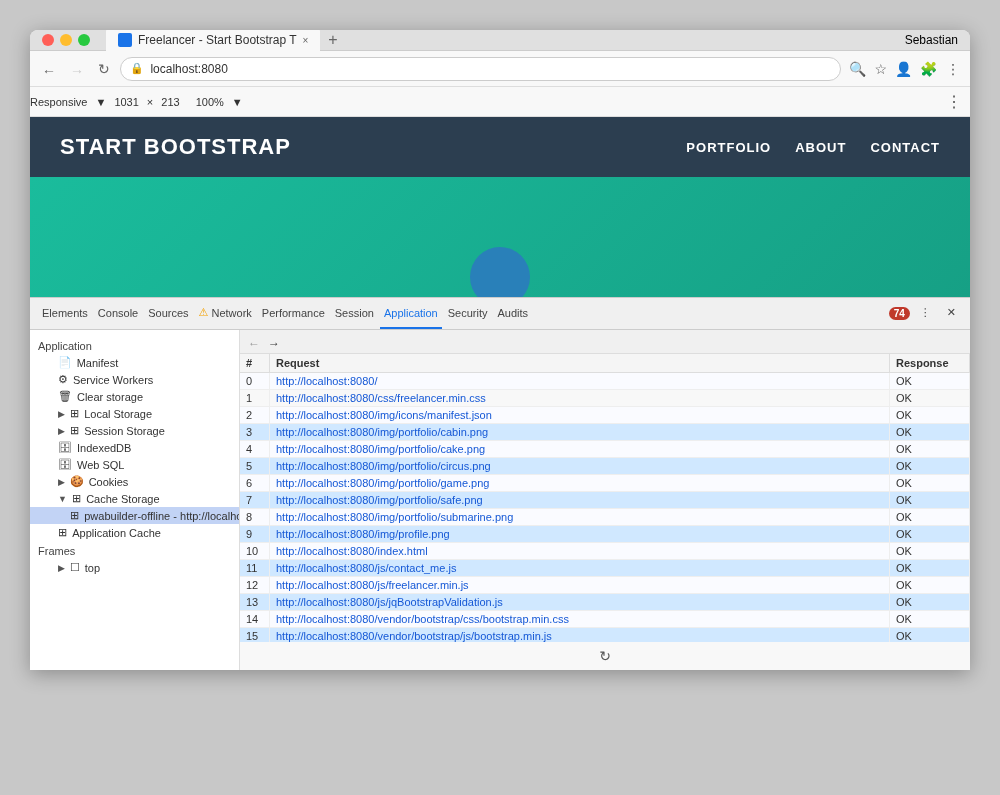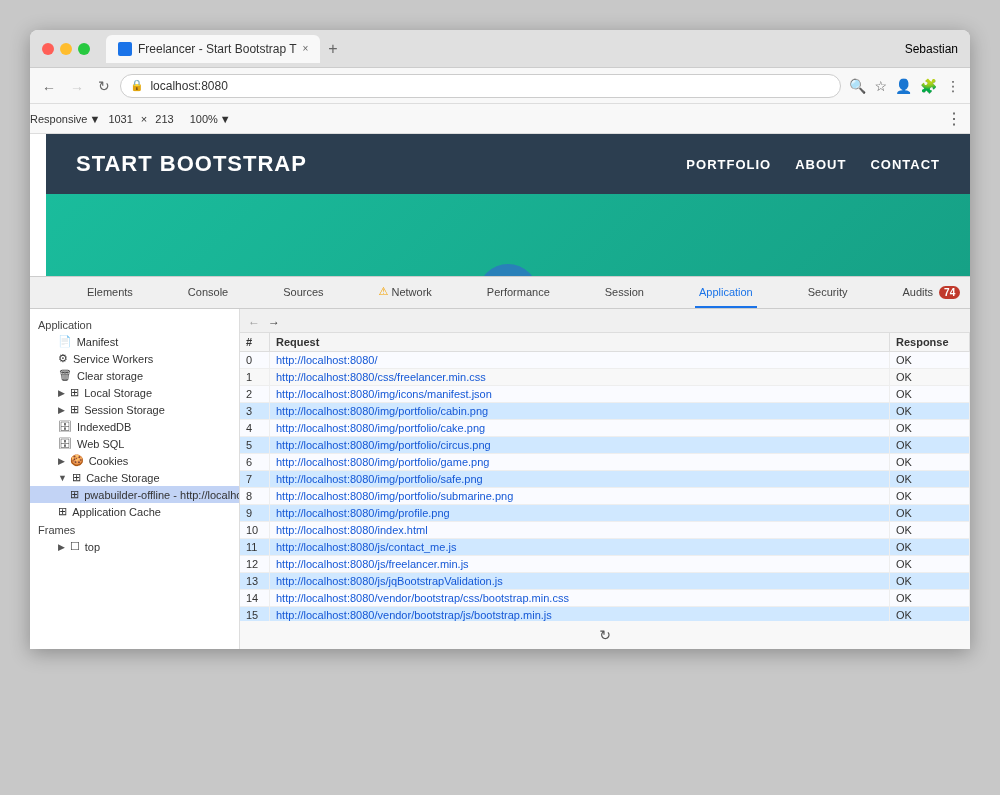--- a/index.html
+++ b/index.html
@@ -16,21 +16,21 @@
       margin: 30px auto 0;
       background: #f0f0f0;
       border-radius: 8px 8px 0 0;
       box-shadow: 0 4px 20px rgba(0,0,0,0.3);
       overflow: hidden;
     }
 
     
     .title-bar {
       background: #e0e0e0;
-      height: 38px;
+      height: 21px;
       display: flex;
       align-items: center;
       padding: 0 12px;
       gap: 8px;
       border-bottom: 1px solid #ccc;
     }
     .traffic-lights {
       display: flex;
       gap: 6px;
       margin-right: 8px;
@@ -146,36 +146,35 @@
       color: #333;
     }
     .responsive-btn {
       background: none;
       border: none;
       font-size: 11px;
       color: #333;
       cursor: pointer;
       display: flex;
       align-items: center;
-      gap: 2px;
+      gap: 8px;
     }
     .responsive-more {
       margin-left: auto;
       margin-right: 8px;
       font-size: 16px;
       color: #555;
       cursor: pointer;
     }
 
     
     .website-preview {
       background: white;
-      height: 142px;
+      height: 180px;
       overflow: hidden;
-      padding-left: 16px;
     }
     .site-navbar {
       background: #2c3e50;
       height: 60px;
       display: flex;
       align-items: center;
       padding: 0 30px;
       justify-content: space-between;
     }
     .site-brand {
@@ -237,21 +236,20 @@
       border: none;
       border-bottom: 2px solid transparent;
       padding: 8px 4px;
       margin-right: 2px;
       font-size: 11px;
       color: #444;
       cursor: pointer;
       display: flex;
       align-items: center;
       gap: 3px;
-      margin-left: 45px;
     }
     .dt-panel-btn.active {
       border-bottom: 2px solid #1a73e8;
       color: #1a73e8;
     }
     .dt-panel-btn .warning {
       color: #f4a100;
       font-size: 11px;
     }
     .dt-right-controls {

